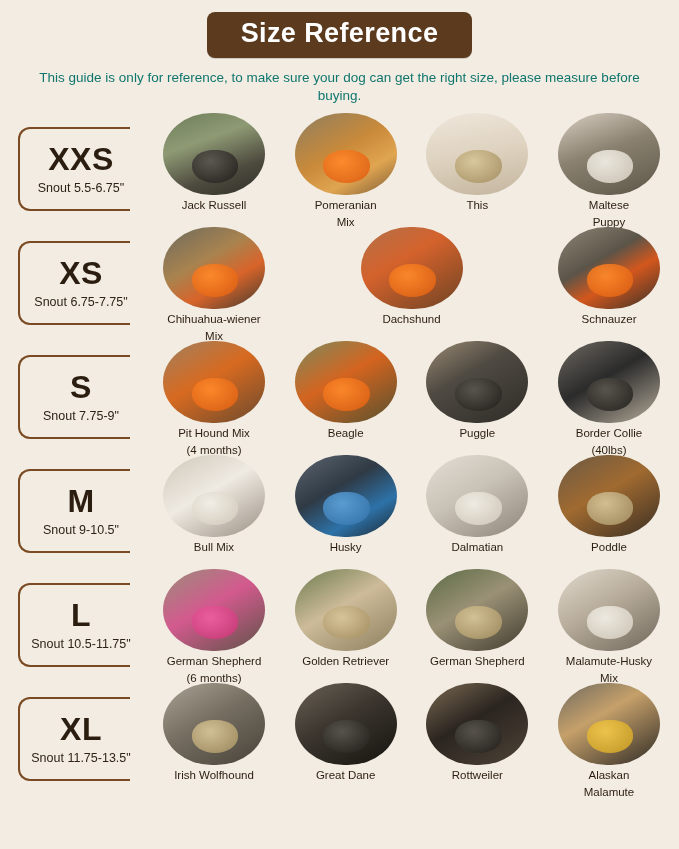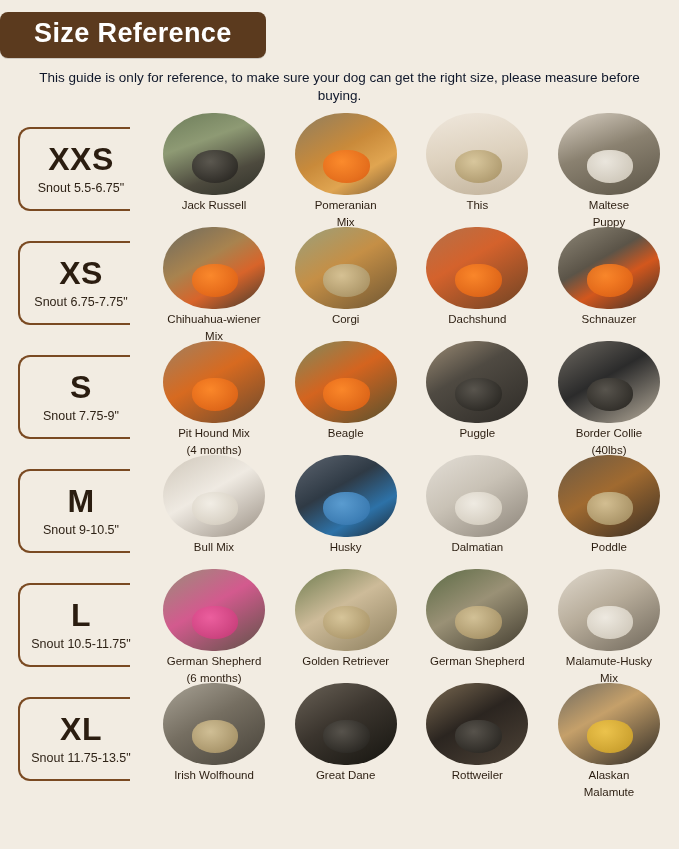--- a/index.html
+++ b/index.html
@@ -20,37 +20,38 @@
     position: relative;
     width: 679px;
     height: 849px;
     background: #f2ece2;
     padding: 0;
   }
 
   
   .title-wrap {
     display: flex;
+    justify-content: center;
     padding-top: 12px;
   }
   .title-banner {
     background: #5b3a1e;
     color: #ffffff;
     font-size: 27px;
     font-weight: bold;
     letter-spacing: 0.4px;
     padding: 7px 34px 9px 34px;
     border-radius: 8px;
     box-shadow: 0 1px 0 rgba(0,0,0,.15);
     line-height: 1.1;
   }
   .subtitle {
     text-align: center;
     font-size: 13.5px;
-    color: #0f172a;
+    color: #0f766e;
     line-height: 1.35;
     margin: 11px 26px 0 26px;
   }
 
   
   .rows {
     margin-top: 8px;
     padding: 0 14px;
   }
   .size-row {
@@ -248,26 +249,20 @@
       </div>
       <div class="breeds">
         <div class="breed">
           <div class="photo p5">
               <div class="overlay-muzzle m-orange"></div>
             </div>
           <div class="breed-name">Chihuahua-wiener</div>
           <div class="breed-name">Mix</div>
         </div>
         <div class="breed">
-          <div class="photo p6">
-              <div class="overlay-muzzle m-tan"></div>
-            </div>
-          <div class="breed-name">Corgi</div>
-        </div>
-        <div class="breed">
           <div class="photo p7">
               <div class="overlay-muzzle m-orange"></div>
             </div>
           <div class="breed-name">Dachshund</div>
         </div>
         <div class="breed">
           <div class="photo p8">
               <div class="overlay-muzzle m-orange"></div>
             </div>
           <div class="breed-name">Schnauzer</div>

